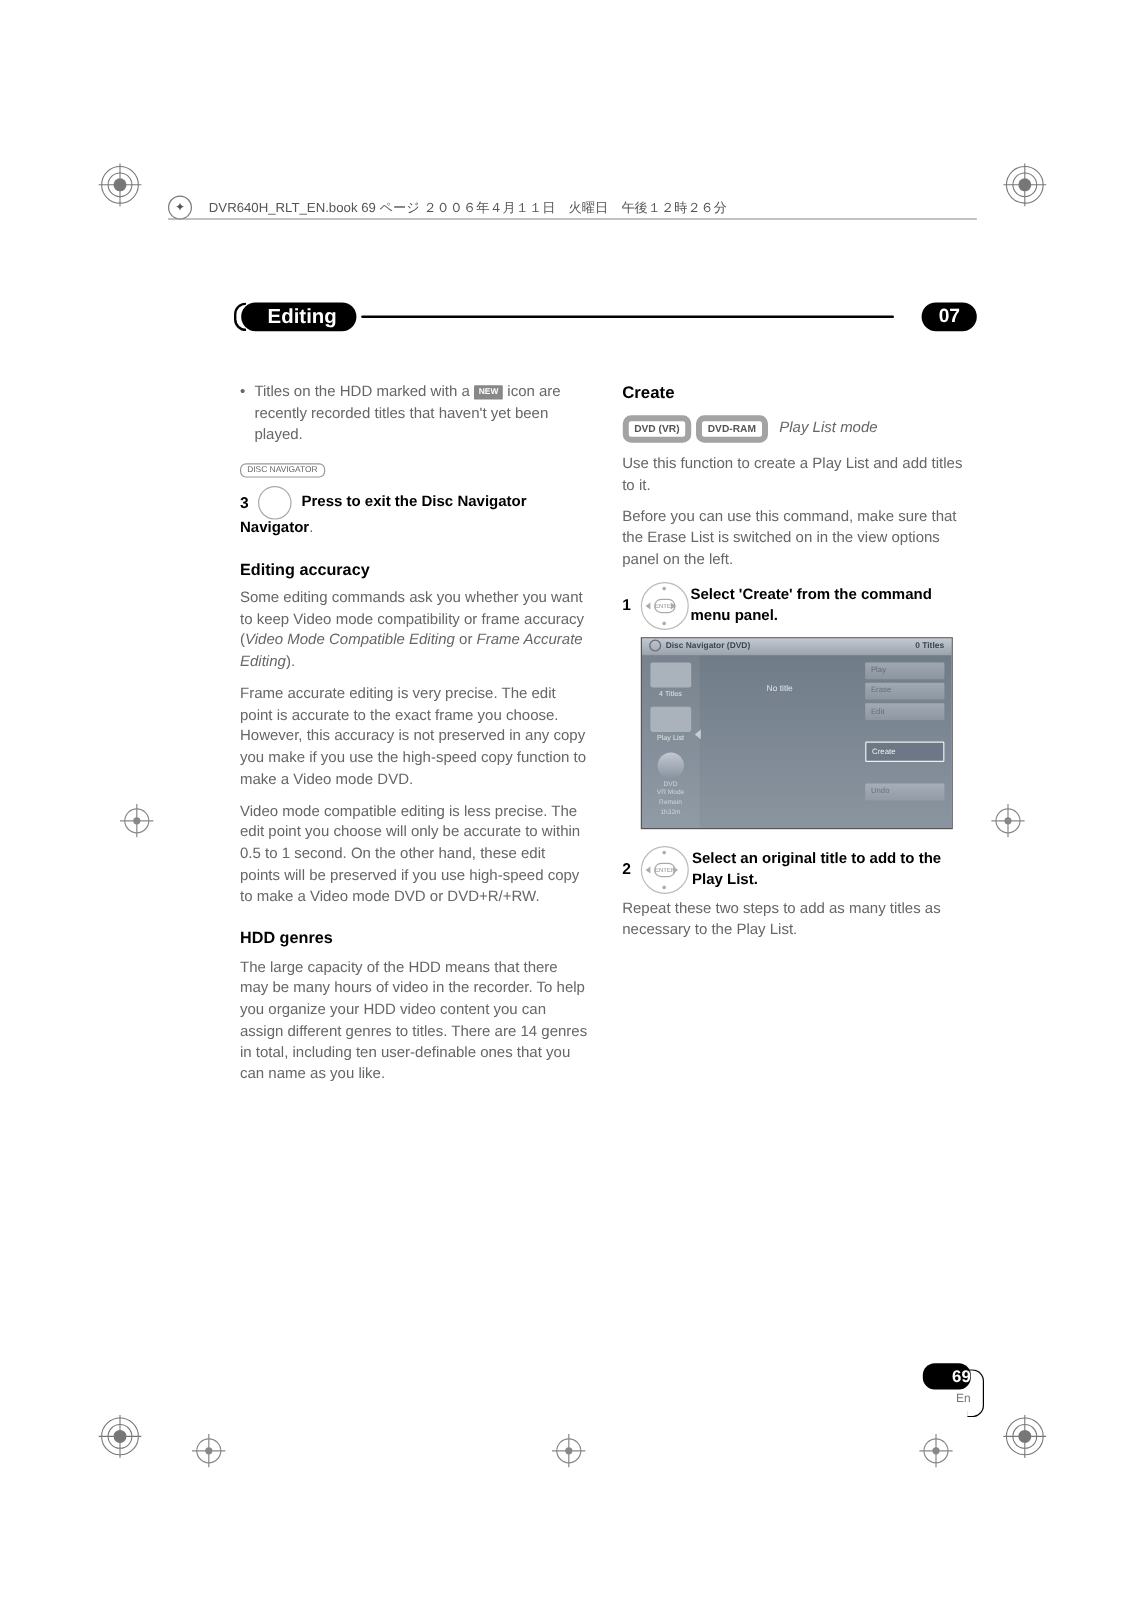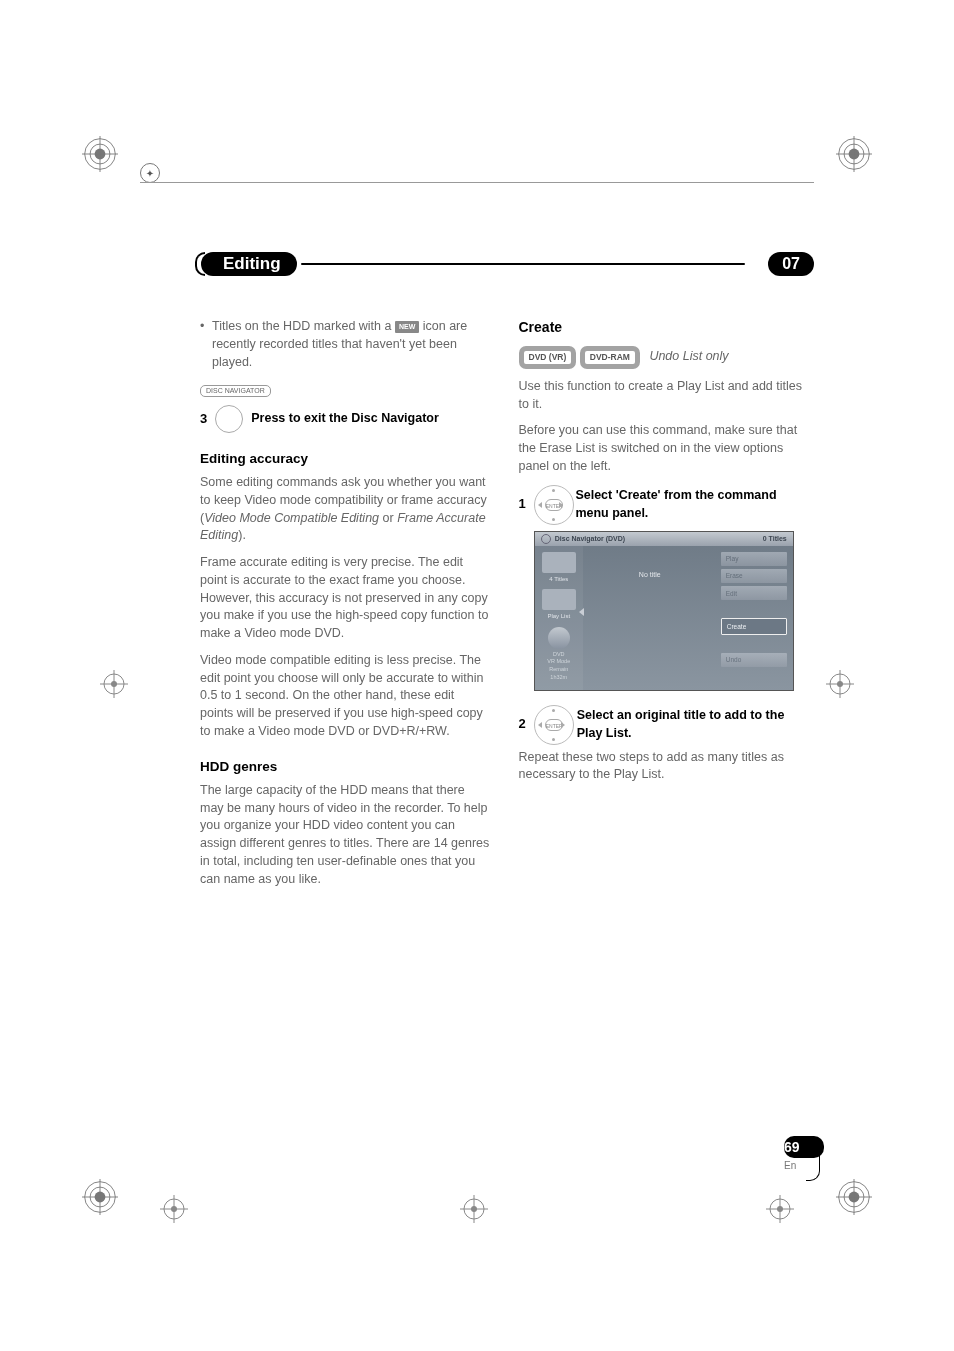--- a/index.html
+++ b/index.html
@@ -299,23 +299,23 @@
   top: 76px;
   width: 0; height: 0;
   border-top: 4px solid transparent;
   border-bottom: 4px solid transparent;
   border-right: 5px solid #c9ced5;
 }
 
 .page-badge {
   position: absolute;
   bottom: 180px;
-  right: 130px;
+  right: 145px;
   width: 40px;
-  text-align: left;
+  text-align: right;
 }
 .page-badge .pn {
   background: #000;
   color: #fff;
   font-weight: bold;
   font-size: 14px;
   border-radius: 10px;
   padding: 3px 0;
 }
 .page-badge .lang {
@@ -392,20 +392,21 @@
     </svg></div>
 <div class="cross-mark cm-bot3"><svg viewBox="0 0 28 28">
       <circle cx="14" cy="14" r="10" fill="none" stroke="#888"></circle>
       <circle cx="14" cy="14" r="3" fill="#888"></circle>
       <line x1="14" y1="0" x2="14" y2="28" stroke="#888"></line>
       <line x1="0" y1="14" x2="28" y2="14" stroke="#888"></line>
     </svg></div>
 
 <div class="top-header">
   <span class="book-icon">✦</span>
+  <span>DVR640H_RLT_EN.book  69 ページ  ２００６年４月１１日　火曜日　午後１２時２６分</span>
 </div>
 <div class="top-line"></div>
 
 <div class="chapter-bar">
   <span class="chapter-paren"></span>
   <span class="chapter-pill">Editing</span>
   <span class="chapter-line"></span>
   <span class="chapter-num">07</span>
 </div>
 
@@ -421,38 +422,39 @@
     </ul>
 
     <div style="margin-top:10px">
       <span class="icon-badge">DISC NAVIGATOR</span>
     </div>
     <div class="step-row">
       <span class="num">3</span>
       <span class="circle-icon"></span>
       <span class="bold">Press to exit the Disc Navigator</span>
     </div>
+    <p style="margin-top:-6px"><span class="bold">Navigator</span>.</p>
 
     <h2 class="section">Editing accuracy</h2>
     <p>
       <span>Some editing commands ask you whether you want to keep Video mode compatibility or frame accuracy (</span><span class="italic">Video Mode Compatible Editing</span><span> or </span><span class="italic">Frame Accurate Editing</span><span>).</span>
     </p>
     <p>Frame accurate editing is very precise. The edit point is accurate to the exact frame you choose. However, this accuracy is not preserved in any copy you make if you use the high-speed copy function to make a Video mode DVD.</p>
     <p>Video mode compatible editing is less precise. The edit point you choose will only be accurate to within 0.5 to 1 second. On the other hand, these edit points will be preserved if you use high-speed copy to make a Video mode DVD or DVD+R/+RW.</p>
 
     <h2 class="section">HDD genres</h2>
     <p>The large capacity of the HDD means that there may be many hours of video in the recorder. To help you organize your HDD video content you can assign different genres to titles. There are 14 genres in total, including ten user-definable ones that you can name as you like.</p>
   </div>
 
   <div class="col">
     <h2 class="create">Create</h2>
     <p>
       <span class="disc-label">DVD (VR)</span>
       <span class="disc-label">DVD-RAM</span>
-      <span class="italic" style="margin-left:6px">Undo List only</span>
+      <span class="italic" style="margin-left:6px">Play List mode</span>
     </p>
     <p>Use this function to create a Play List and add titles to it.</p>
     <p>Before you can use this command, make sure that the Erase List is switched on in the view options panel on the left.</p>
 
     <div class="step-row">
       <span class="num">1</span>
       <span class="nav-enter">
         <span class="outer"></span>
           <span class="inner">ENTER</span>
         <span class="dot d1"></span>

